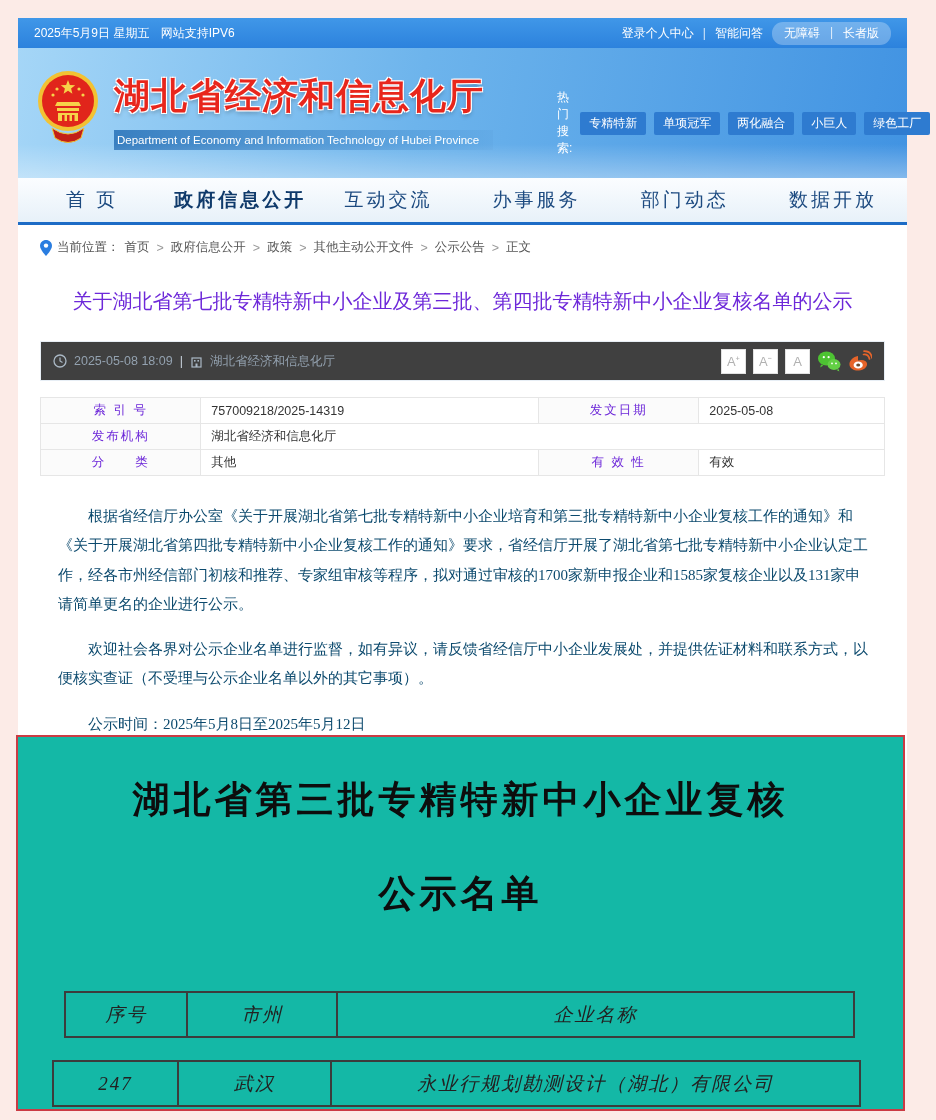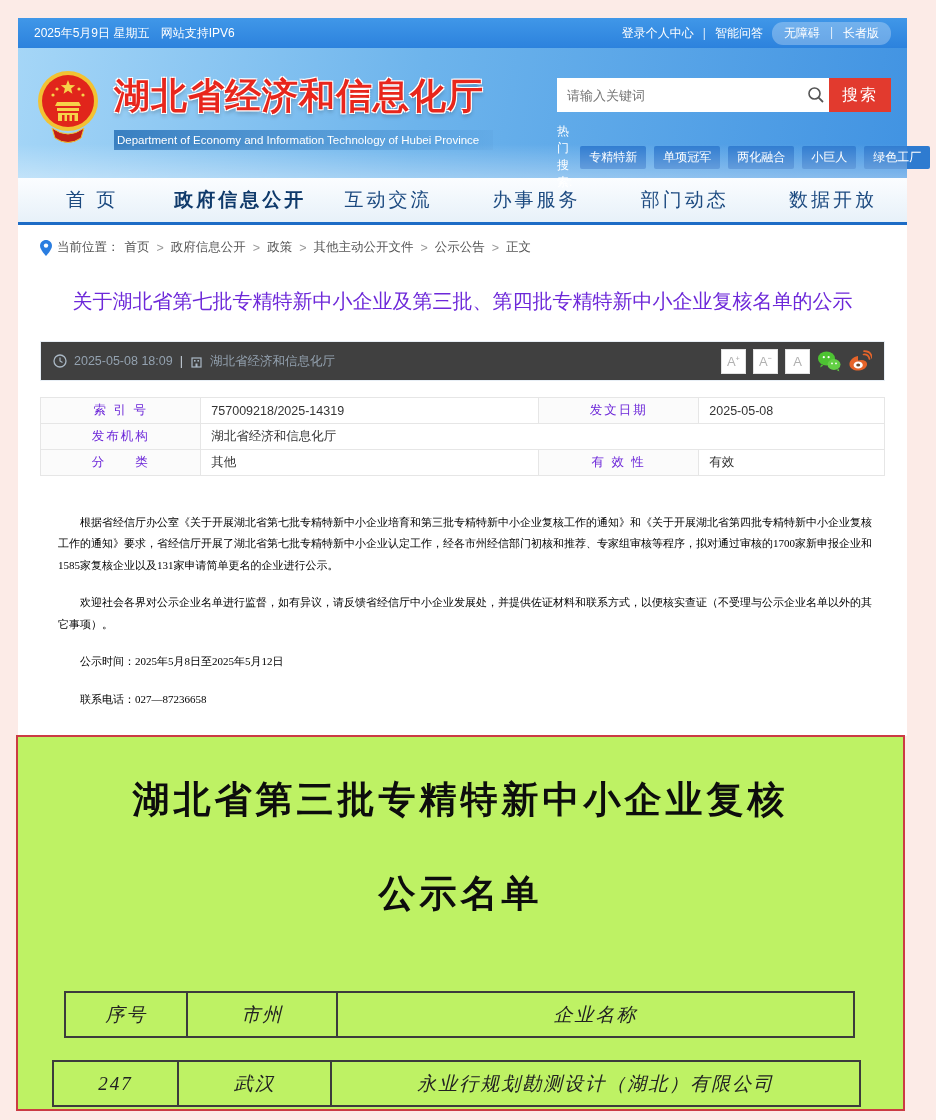--- a/index.html
+++ b/index.html
@@ -88,30 +88,30 @@
     width: 25px; height: 25px; background: #fff; border: 1px solid #e2e2e2; color: #b1b1b1;
     font-size: 13px; display: flex; align-items: center; justify-content: center; cursor: pointer;
   }
   .share-icon { cursor: pointer; display: flex; }
 
   .info-table { width: 100%; border-collapse: collapse; margin-top: 16px; font-size: 12.5px; color: #333; table-layout: fixed; }
   .info-table td { border: 1px solid #e6e6e6; height: 26px; padding: 2px 10px; }
   .info-table td.lbl { text-align: center; color: #6d28d9; background: #fbfbfb; letter-spacing: 2px; }
 
   .article-body {
-    font-family: "Liberation Serif", serif; font-size: 11px; color: #000000;
-    line-height: 1.95; margin-top: 36px; padding: 0 12px 0 18px;
+    font-family: "Liberation Serif", serif; font-size: 15px; color: #0c4a6e;
+    line-height: 1.95; margin-top: 26px; padding: 0 12px 0 18px;
   }
   .article-body p { text-indent: 2em; margin-bottom: 8px; }
   .article-body .gap { margin-top: 16px; }
 
   
   .doc-card {
     position: absolute; left: 16px; top: 735px; width: 889px; height: 376px;
-    background: #bef264; border: 2px solid #cb3b44;
+    background: #14b8a6; border: 2px solid #cb3b44;
   }
   .doc-title {
     font-family: "Liberation Serif", serif; font-weight: bold; color: #0d0d0d;
     text-align: center; font-size: 37px; letter-spacing: 4px;
   }
   .doc-title.l1 { margin-top: 38px; }
   .doc-title.l2 { margin-top: 44px; }
   .doc-table-wrap { position: absolute; left: 46px; right: 48px; top: 254px; }
   table.doc { width: 100%; border-collapse: collapse; font-family: "Liberation Serif", serif; font-size: 19px; color: #222; }
   table.doc td { border: 2px solid #3c3c3c; height: 45px; text-align: center; font-style: italic; letter-spacing: 2px; }
@@ -158,30 +158,20 @@
           <rect x="36" y="47" width="2.5" height="6" fill="#e1251b"></rect>
           <path d="M16 60 q16 12 32 0 l-3 10 q-13 9 -26 0 Z" fill="#c21f17" stroke="#f2c233" stroke-width="1"></path>
         </svg>
       </span>
       <div class="brand-text">
         <div class="site-title">湖北省经济和信息化厅</div>
         <div class="site-subtitle">Department of Economy and Information Technology of Hubei Province</div>
       </div>
     </div>
     <div class="search">
-      <div class="search-box">
-        <input class="search-input" placeholder="请输入关键词" style="">
-        <span class="search-icon">
-          <svg width="18" height="18" viewBox="0 0 18 18">
-            <circle cx="7.5" cy="7.5" r="5.5" fill="none" stroke="#555" stroke-width="1.6"></circle>
-            <line x1="11.6" y1="11.6" x2="16" y2="16" stroke="#555" stroke-width="1.8"></line>
-          </svg>
-        </span>
-        <button class="search-btn">搜索</button>
-      </div>
       <div class="hot-row">
         <span>热门搜索:</span>
         <span class="hot-tag">专精特新</span>
         <span class="hot-tag">单项冠军</span>
         <span class="hot-tag">两化融合</span>
         <span class="hot-tag">小巨人</span>
         <span class="hot-tag">绿色工厂</span>
       </div>
     </div>
   </div>

